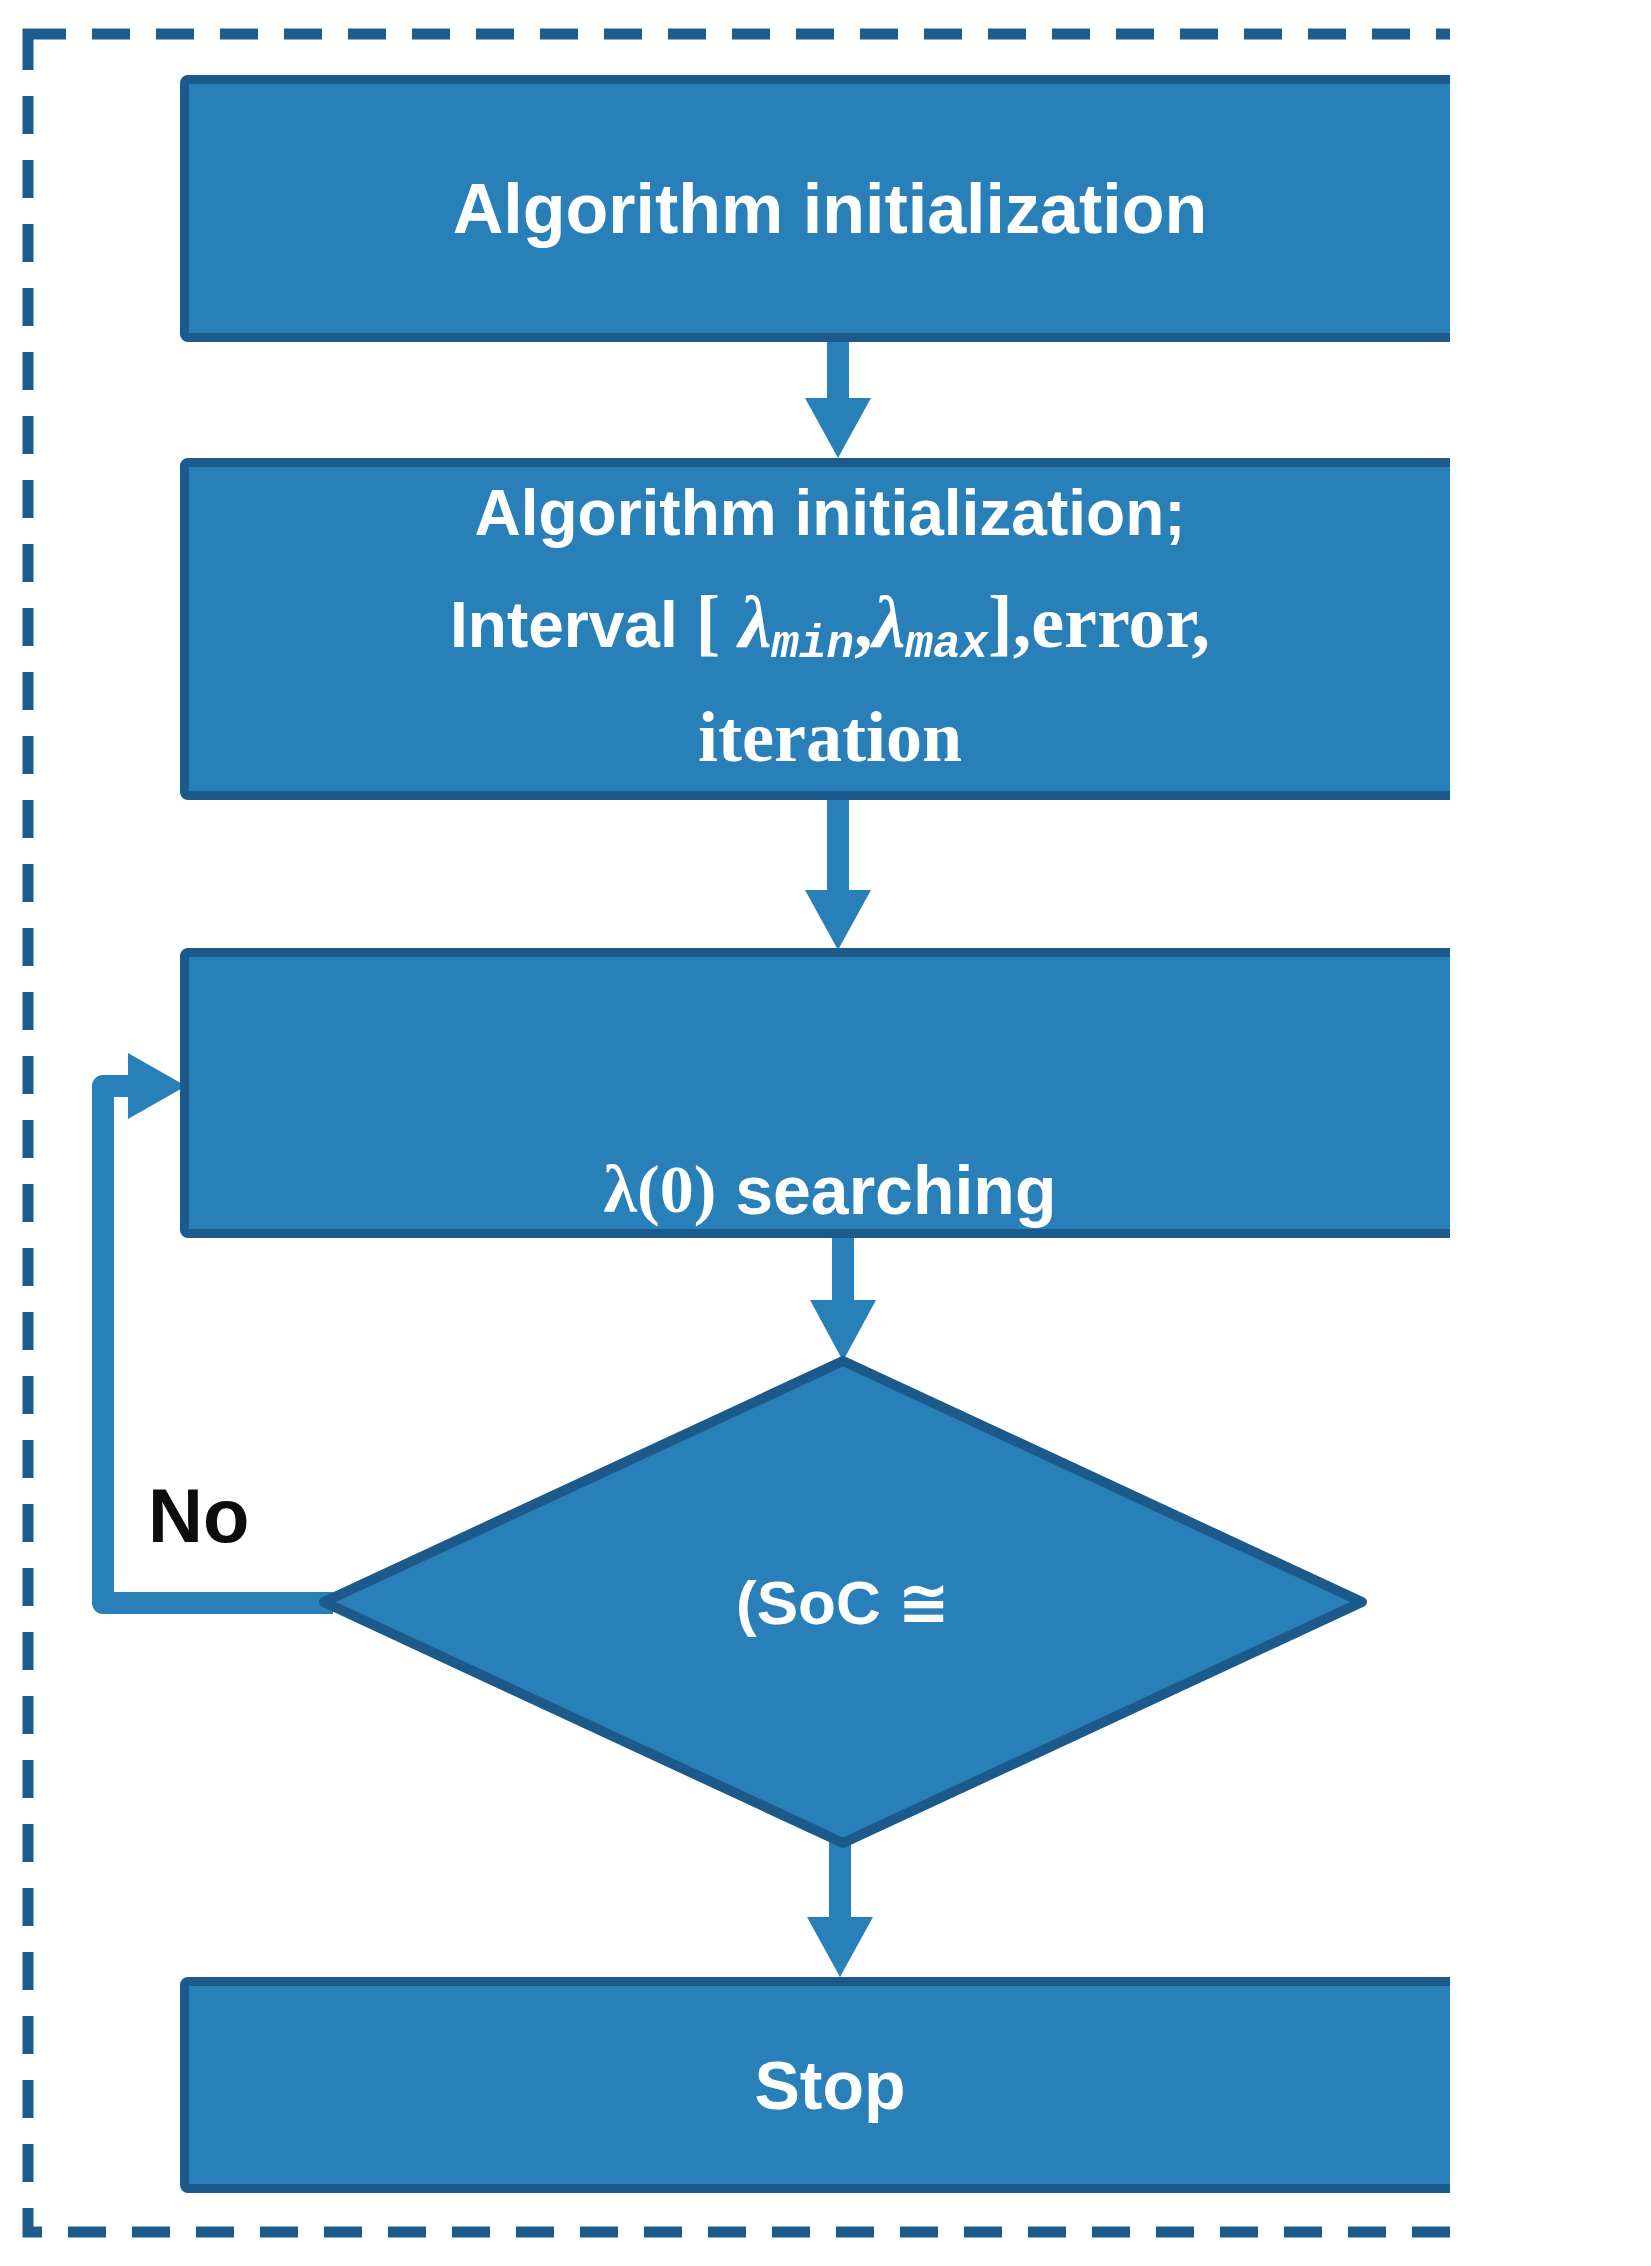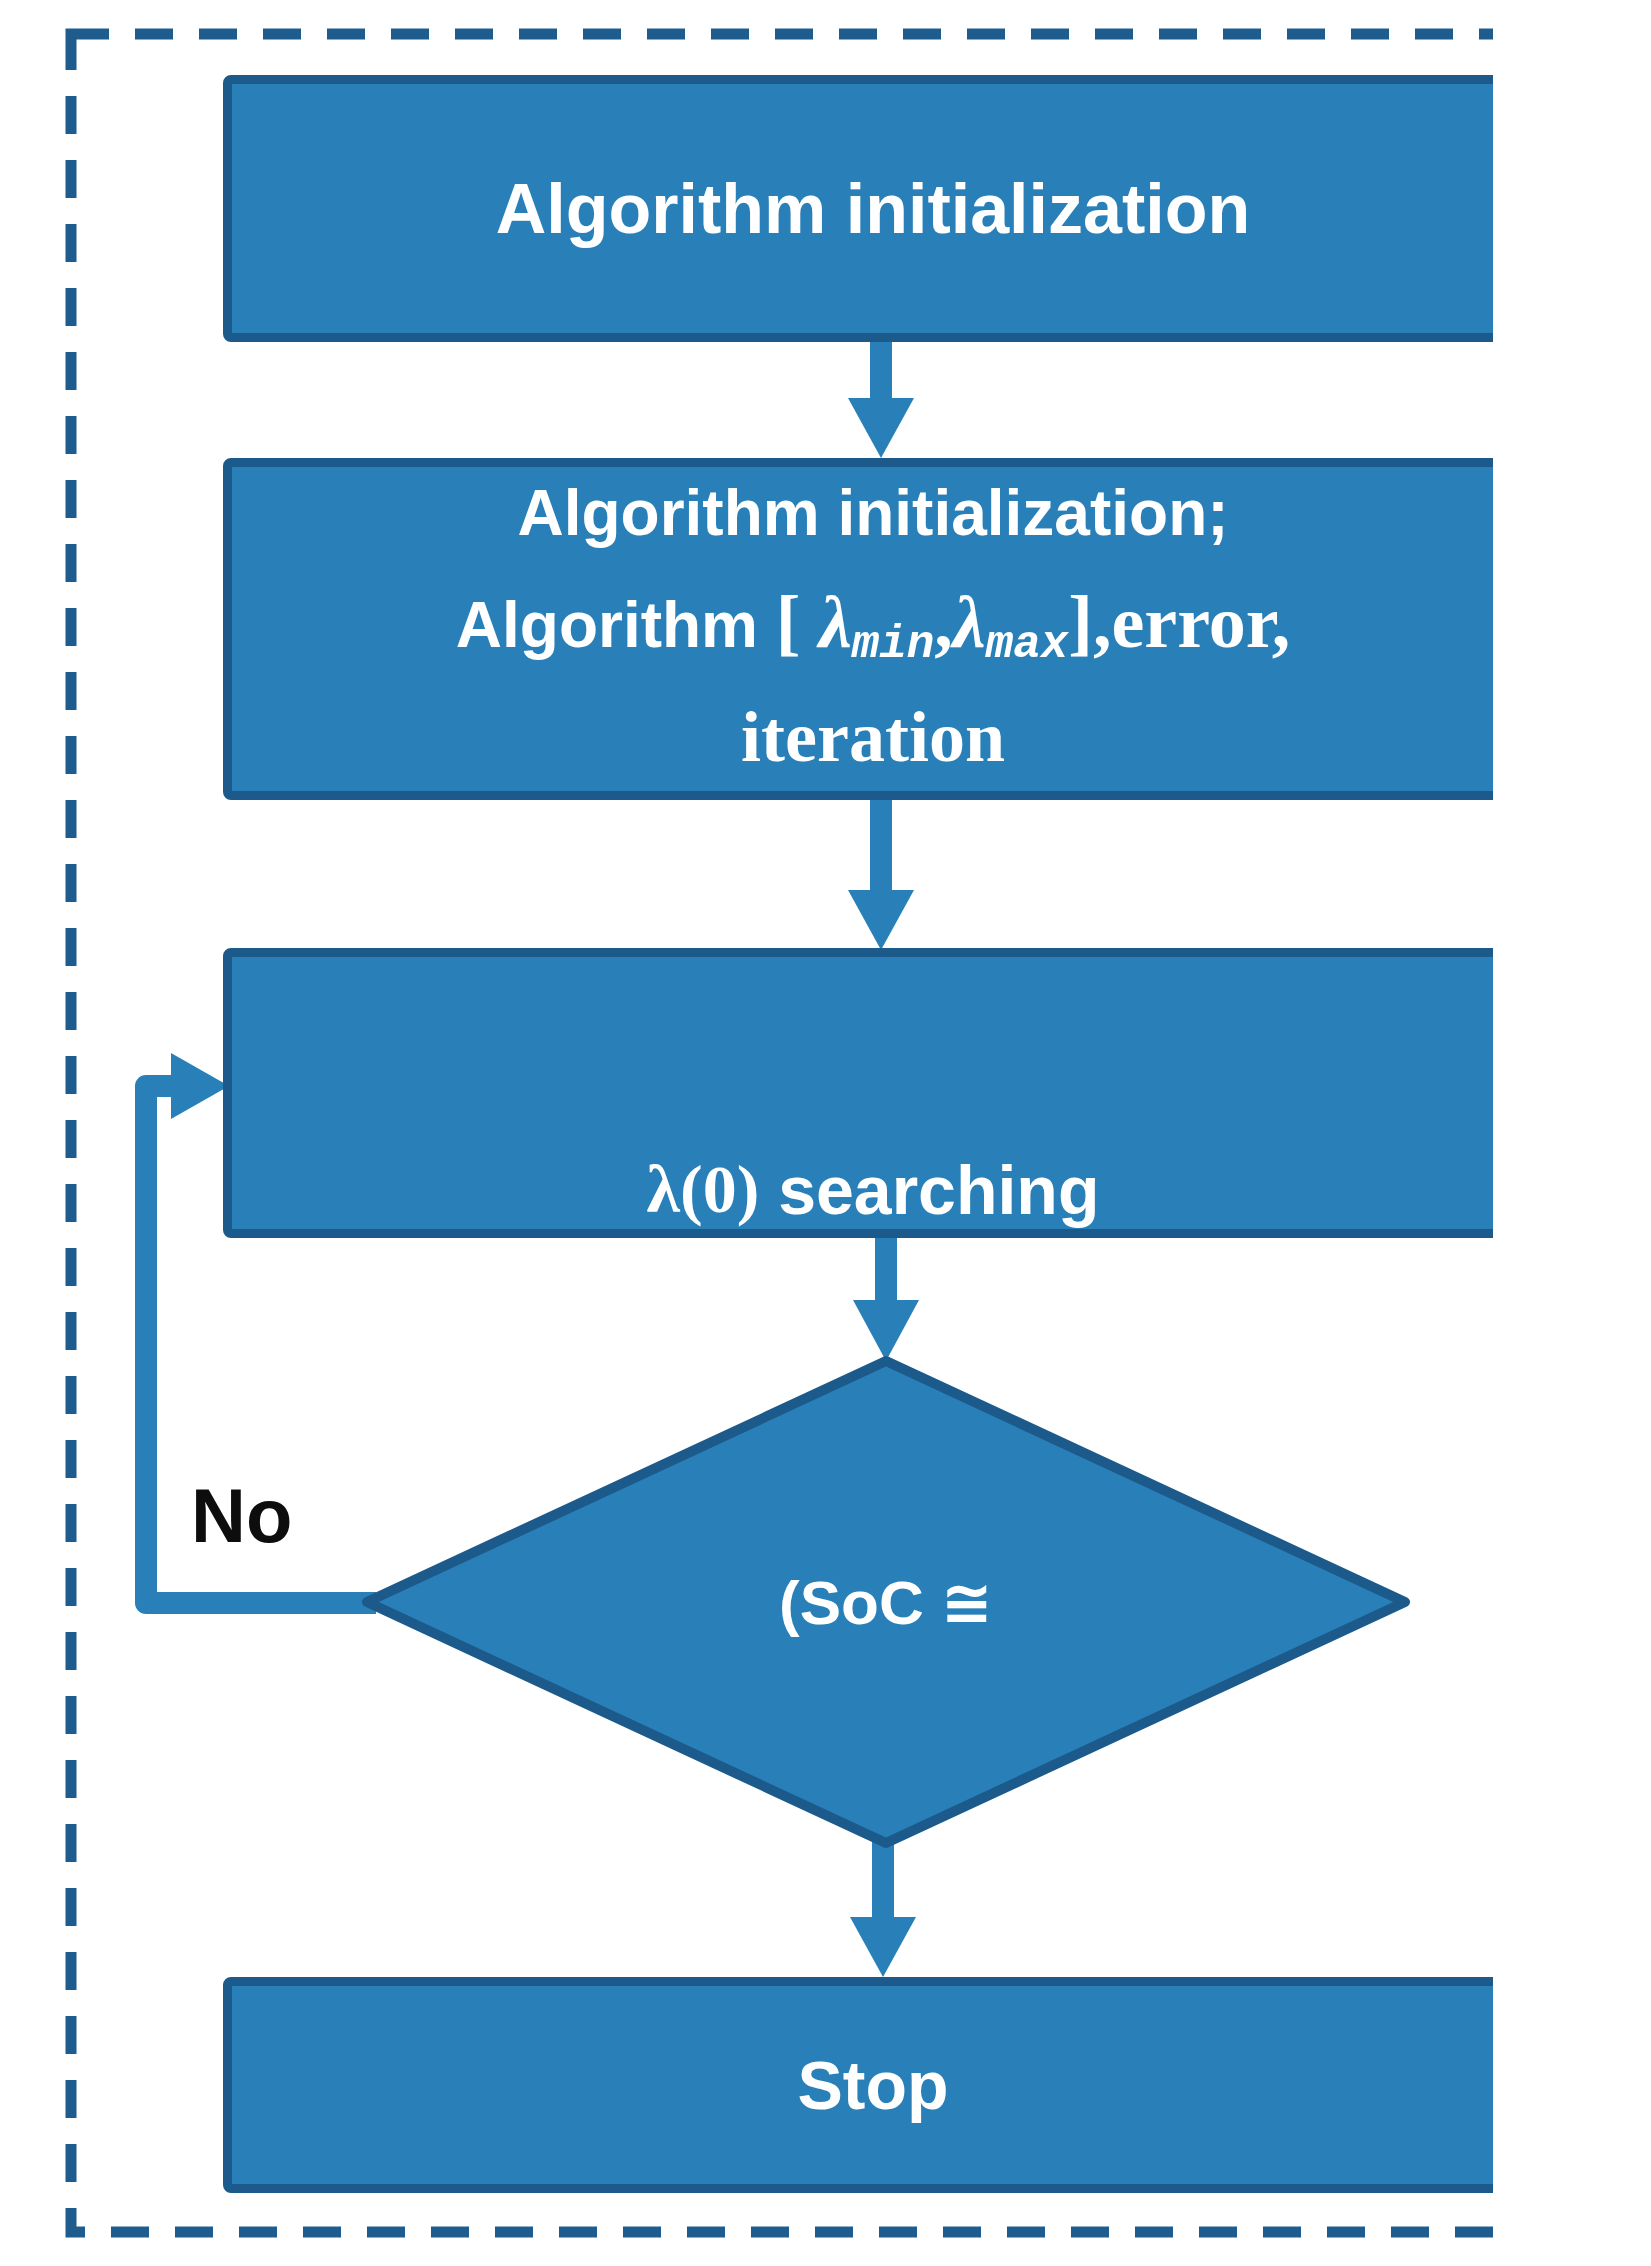--- a/index.html
+++ b/index.html
@@ -1,17 +1,17 @@
 <!DOCTYPE html>
 <html style="--box-fill: #2980b9; --box-border: #1b5a8a; --frame: #1f5c8e; --arrow: #2980b9; --text-white: #ffffff; --no-label: #0d0d0d;"><head>
 <meta charset="utf-8">
 <style>
   html,body{margin:0;padding:0;background:#ffffff;}
   .canvas{position:relative;width:1450px;height:2266px;background:#fff;overflow:hidden;
-          font-family:"Liberation Sans", sans-serif;margin-left:43px;}
+          font-family:"Liberation Sans", sans-serif;}
   svg.layer{position:absolute;left:0;top:0;width:1651px;height:2266px;}
 
   .frame-rect{fill:none;stroke:var(--frame);stroke-width:11;}
   .shape-fill{fill:var(--box-fill);}
   .diamond{fill:var(--box-fill);stroke:var(--box-border);stroke-width:10;stroke-linejoin:round;}
   .loop-line{fill:none;stroke:var(--arrow);stroke-width:22;stroke-linejoin:round;stroke-linecap:square;}
 
   .pbox{position:absolute;left:180px;width:1300px;background:var(--box-fill);
         border:9px solid var(--box-border);border-radius:8px;box-sizing:border-box;
         display:flex;align-items:center;justify-content:center;text-align:center;
@@ -71,21 +71,21 @@
     <polygon class="diamond" points="843,1361 1362,1602 843,1843 324,1602"></polygon>
   </svg>
 
   <div class="pbox box1">
     <span>Algorithm initialization</span>
   </div>
 
   <div class="pbox box2">
     <span>Algorithm initialization;</span>
     <span class="mathline">
-      <span style="font-size:64px">Algorithm </span><span class="serif">[ </span><span class="mathit">λ</span><span class="subm">min</span><span class="serif">,</span><span class="mathit">λ</span><span class="subm">max</span><span class="serif">],error,</span>
+      <span style="font-size:64px">Interval </span><span class="serif">[ </span><span class="mathit">λ</span><span class="subm">min</span><span class="serif">,</span><span class="mathit">λ</span><span class="subm">max</span><span class="serif">],error,</span>
     </span>
     <span class="serif" style="font-size:72px">iteration</span>
   </div>
 
   <div class="pbox box3">
     <span class="serif">λ(0)</span>
       <span style="white-space:pre"> searching</span>
   </div>
 
   <div class="diamond-label">

